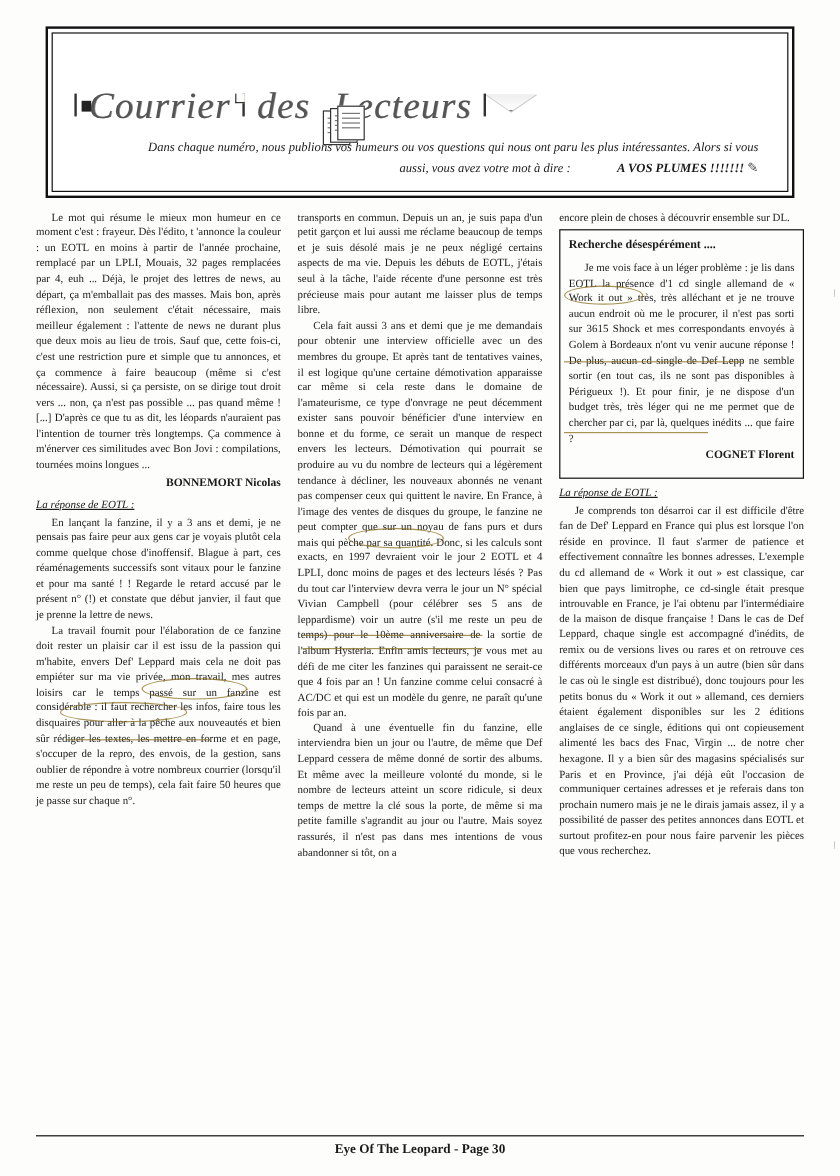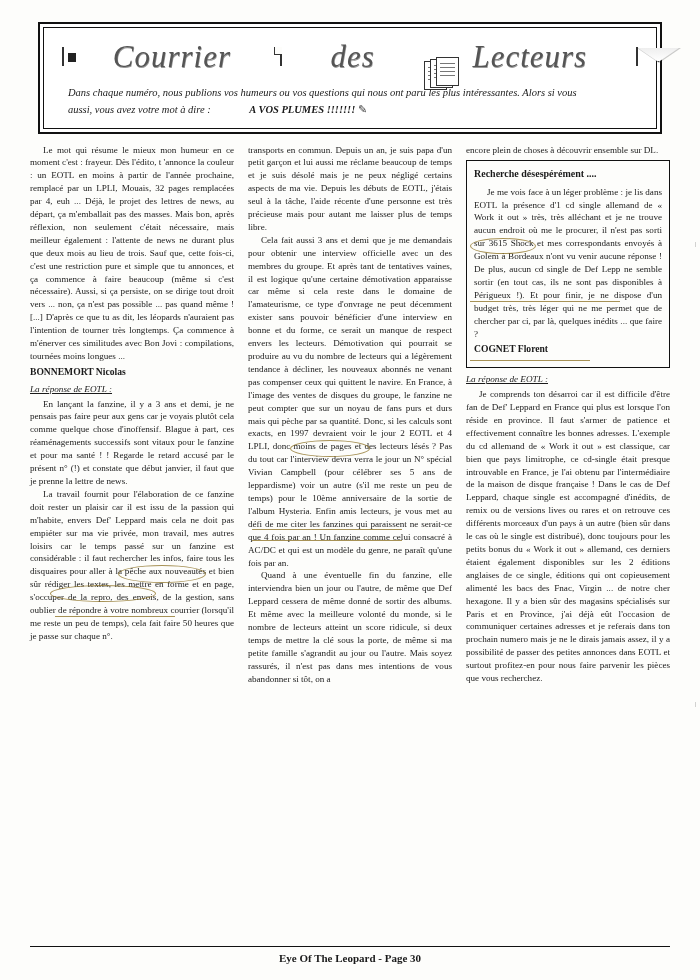--- a/index.html
+++ b/index.html
@@ -29,24 +29,25 @@
     margin: 0 8px 10px 8px;
     background: #fff;
   }
   .masthead-inner {
     border: 1px solid #111;
     padding: 6px 8px 8px 8px;
   }
   .masthead-title-row {
     display: flex;
     align-items: center;
-    justify-content: space-between;
+    justify-content: flex-start;
     gap: 10px;
     height: 46px;
     padding: 0 10px;
+    margin-top: 31px;
   }
   .mh-word {
     font-family: "Liberation Serif", serif;
     font-style: italic;
     font-size: 31px;
     letter-spacing: 1px;
     color: #555;
     font-weight: 400;
     text-shadow: 0.5px 0.5px 0 #999;
   }
@@ -135,21 +136,21 @@
     position: relative;
   }
   .icon-smallnote:before {
     content:"";
     position:absolute;
     left:5px; top:5px;
     width:8px; height:9px;
     background:#222;
   }
   .masthead-sub {
-    text-align: left;
+    text-align: right;
     font-size: 10.5px;
     font-style: italic;
     line-height: 1.5;
     padding: 5px 16px 2px 16px;
     color: #1a1a1a;
   }
   .masthead-sub b { font-style: italic; font-weight: 700; margin-left: 36px; }
   .pen {
     font-style: normal;
     font-size: 11px;
@@ -173,21 +174,21 @@
     text-indent: 13px;
   }
   .col p.noind { text-indent: 0; }
   h3.art-title {
     font-size: 10px;
     font-weight: 700;
     margin: 0 0 3px 0;
     text-indent: 0;
   }
   .sig {
-    text-align: left;
+    text-align: right;
     font-weight: 700;
     font-size: 9.6px;
     margin: 2px 0 4px 0;
   }
   .reply-head {
     font-style: italic;
     text-decoration: underline;
     font-size: 9.2px;
     margin: 4px 0 2px 0;
   }

